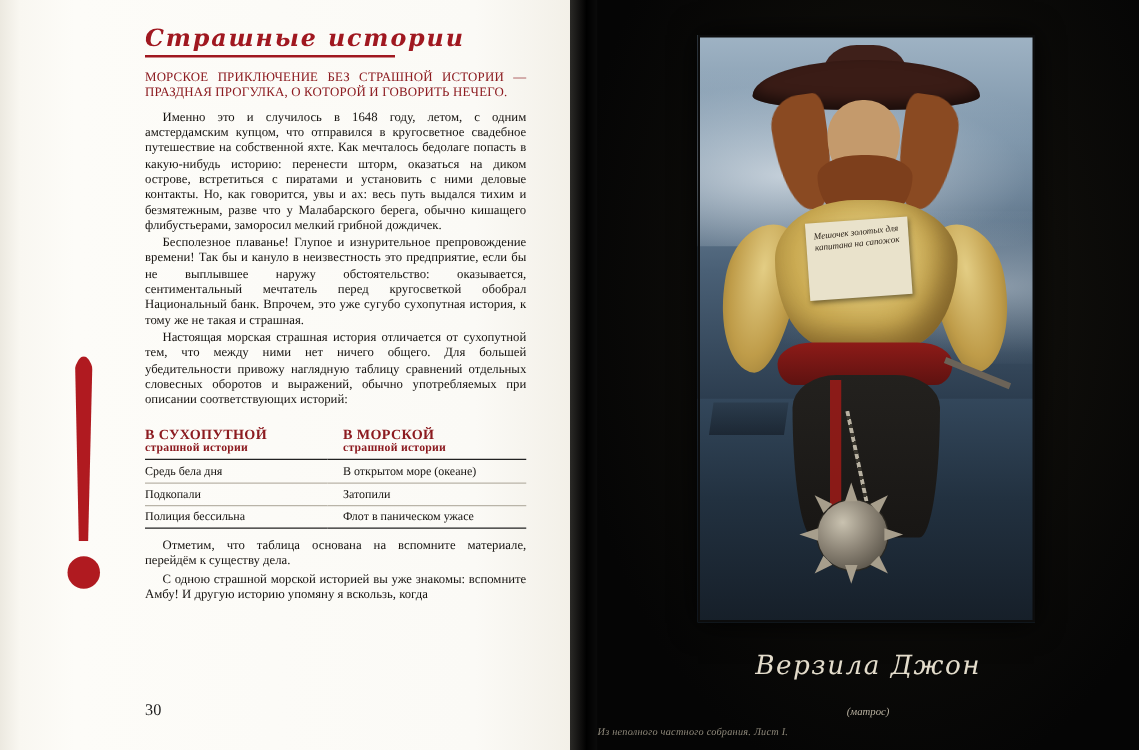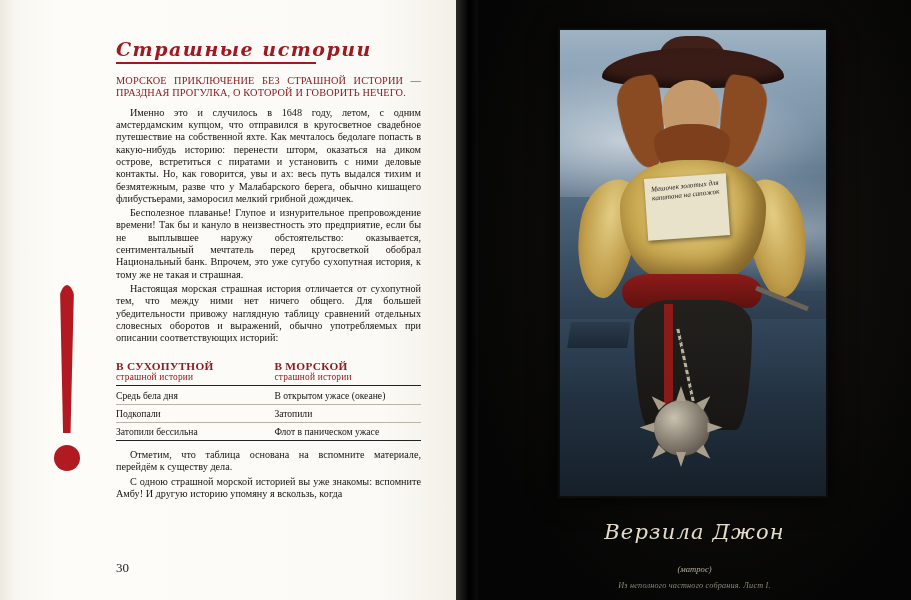--- a/index.html
+++ b/index.html
@@ -21,21 +21,21 @@
   .left-page {
     position: relative;
     width: 456px; height: 600px;
     background: #fbfaf6;
     background-image:
       linear-gradient(to right, #ece9e0 0px, #f9f7f1 16px, #fdfcf8 60px, #fbfaf6 380px, #f3f0e8 456px);
     overflow: hidden;
   }
   .left-inner {
     position: absolute;
-    left: 116px; top: 38px;
+    left: 116px; top: 20px;
     width: 305px;
     color: #1a1a1a;
   }
 
   .section-title {
     font-family: "DejaVu Serif", serif;
     font-style: italic;
     font-size: 19px;
     letter-spacing: 1.5px;
     color: #a01820;
@@ -111,21 +111,21 @@
     display: block;
     font-size: 11.3px;
     font-weight: bold;
     color: #8c1b20;
     text-transform: uppercase;
     letter-spacing: 0.3px;
   }
   .cmp-head-sub {
     display: block;
     font-size: 9.4px;
-    font-weight: normal;
+    font-weight: bold;
     color: #8c1b20;
     letter-spacing: 0.2px;
   }
   .cmp-table td {
     font-size: 9.6px;
     padding: 3.2px 0 3px 0;
     border-bottom: 0.8px solid #b9b4a8;
     color: #15120f;
   }
   .cmp-table td.c2, .cmp-table th.c2 { padding-left: 12px; width: 52%; }
@@ -340,21 +340,20 @@
   .plate-caption .sub {
     font-family: "Liberation Serif", serif;
     font-style: italic;
     font-size: 8.6px;
     color: #b9b1a0;
     margin-top: 20px;
   }
   .plate-credit {
     position: absolute;
     left: 0; right: 0; bottom: 10px;
-    text-align: center;
     font-family: "Liberation Serif", serif;
     font-style: italic;
     font-size: 8.2px;
     color: #8e887a;
     letter-spacing: 0.2px;
   }
 </style>
 </head>
 <body>
 
@@ -387,28 +386,28 @@
             </th>
             <th class="c2">
               <span class="cmp-head-main">В МОРСКОЙ</span>
               <span class="cmp-head-sub">страшной истории</span>
             </th>
           </tr>
         </thead>
         <tbody>
           <tr>
             <td class="c1">Средь бела дня</td>
-            <td class="c2">В открытом ужасе (океане)</td>
+            <td class="c2">В открытом море (океане)</td>
           </tr>
           <tr>
             <td class="c1">Подкопали</td>
             <td class="c2">Затопили</td>
           </tr>
           <tr>
-            <td class="c1">Затопили бессильна</td>
+            <td class="c1">Полиция бессильна</td>
             <td class="c2">Флот в паническом ужасе</td>
           </tr>
         </tbody>
       </table>
 
       <p class="body">Отметим, что таблица основана на вспомните материале, перейдём к существу дела.</p>
       <p class="body">С одною страшной морской историей вы уже знакомы: вспомните Амбу! И другую историю упомяну я вскользь, когда</p>
     </div>
 
     <div class="folio">30</div>

